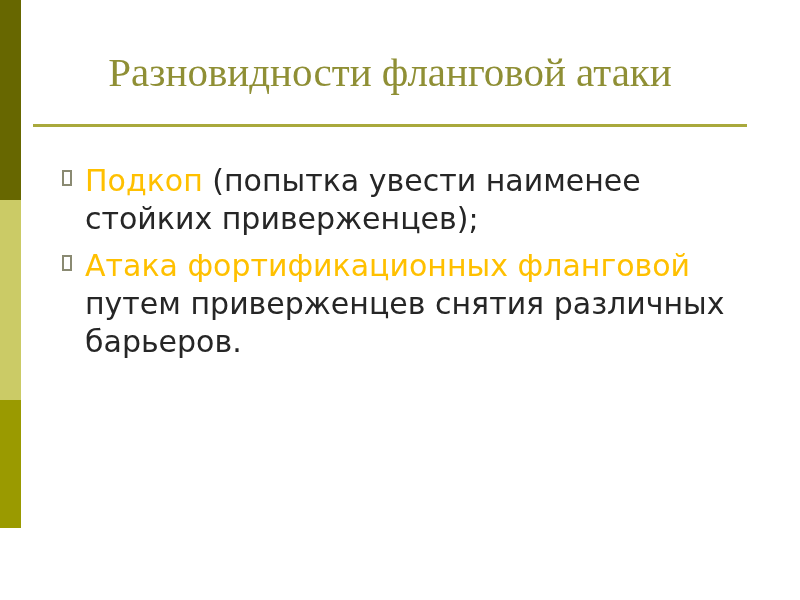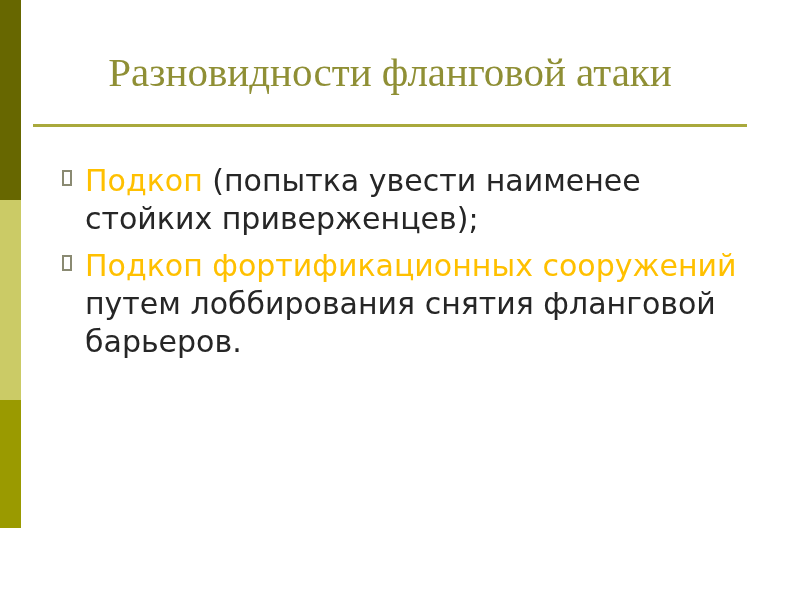--- a/index.html
+++ b/index.html
@@ -95,19 +95,19 @@
     <ul class="bullet-list">
 
       <li class="bullet-item">
         <span class="bullet-marker"></span>
         <span class="hl">Подкоп</span><span class="rest"> (попытка увести наименее стойких приверженцев);</span>
       </li>
 
 
       <li class="bullet-item">
         <span class="bullet-marker"></span>
-        <span class="hl">Подкоп фортификационных сооружений</span><span class="rest"> путем лоббирования снятия фланговой барьеров.</span>
+        <span class="hl">Атака фортификационных фланговой</span><span class="rest"> путем приверженцев снятия различных барьеров.</span>
       </li>
 
     </ul>
   </div>
 
 </div>
 
 </body></html>

